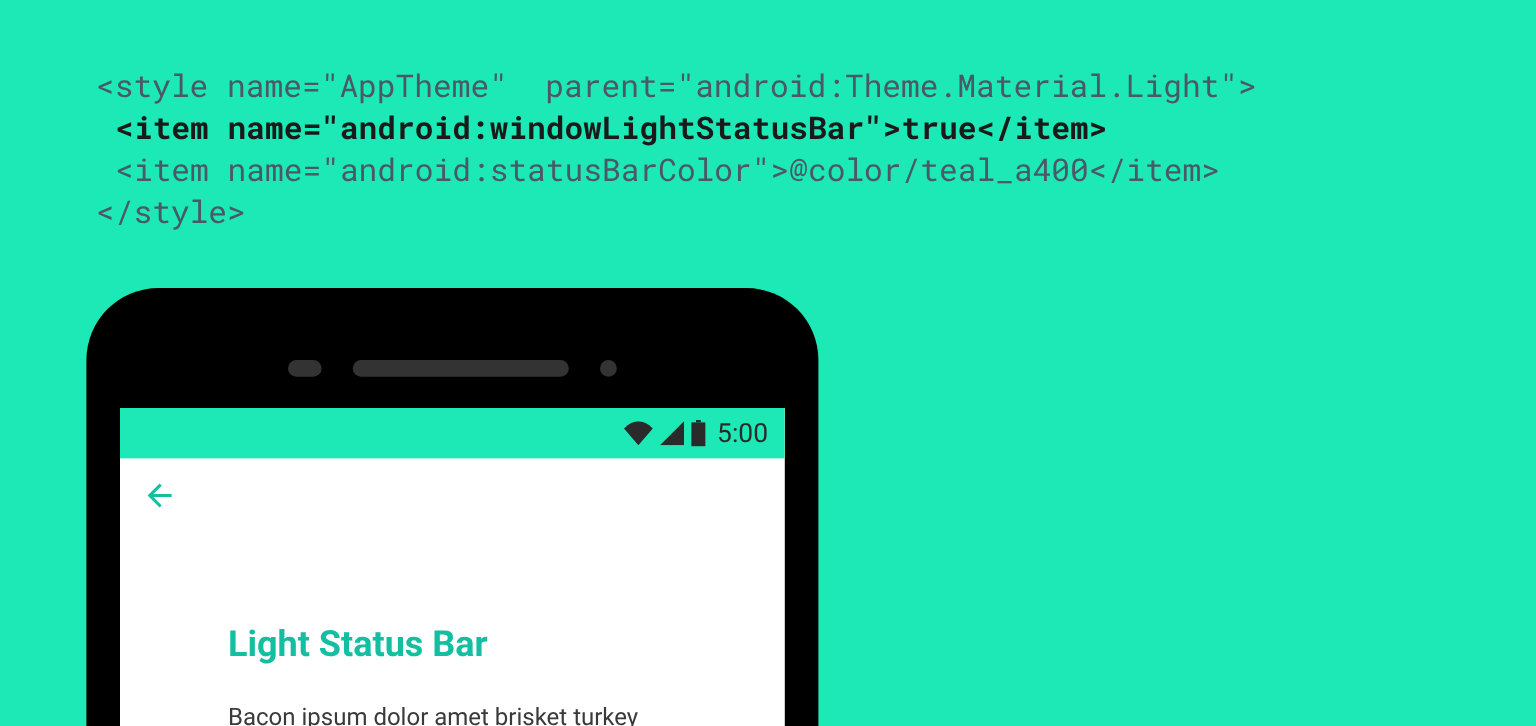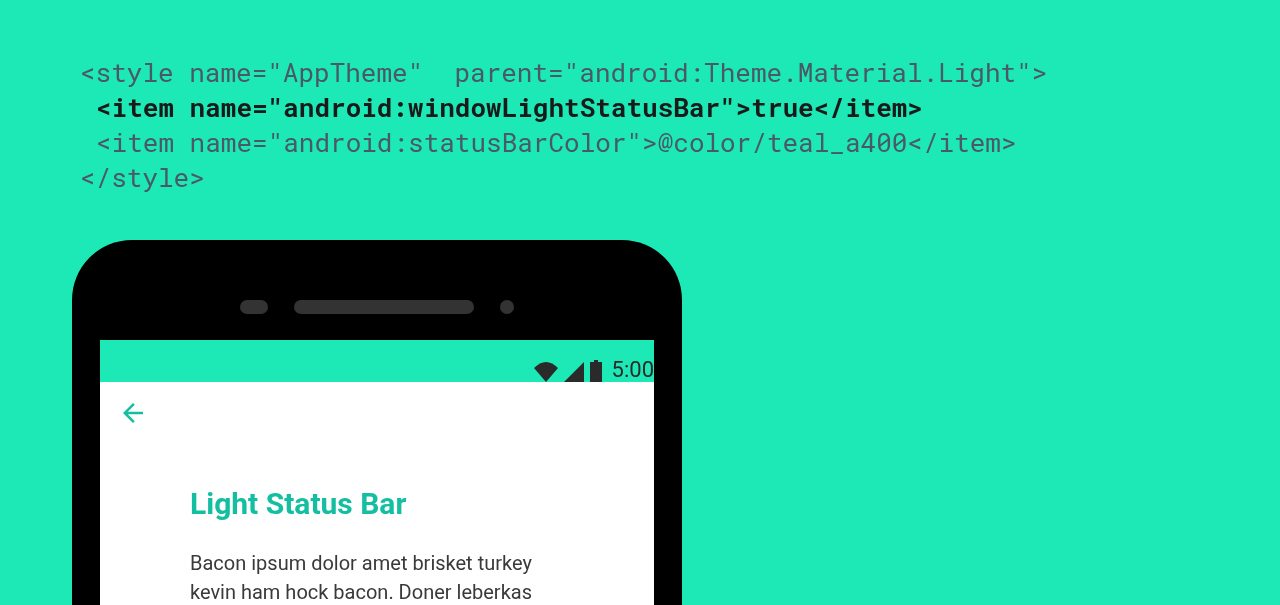--- a/index.html
+++ b/index.html
@@ -66,22 +66,22 @@
     width: 100%;
     height: 100%;
     background: #fff;
     overflow: hidden;
   }
   .status-bar {
     height: 42px;
     background: #1DE9B6;
     display: flex;
     justify-content: flex-end;
-    align-items: flex-end;
-    padding: 0 0;
+    align-items: center;
+    padding: 0 14px;
     gap: 6px;
     color: #2a2a2a;
     font-family: "Roboto", "Helvetica Neue", Arial, sans-serif;
     font-size: 22px;
   }
   .status-bar .time { margin-left: 4px; }
   .wifi-icon, .cell-icon, .battery-icon { display: inline-block; }
   .wifi-icon svg, .cell-icon svg, .battery-icon svg { display: block; }
 
   .toolbar {
@@ -97,20 +97,21 @@
 
   .content {
     padding: 42px 90px 0 90px;
     font-family: "Roboto", "Helvetica Neue", Arial, sans-serif;
   }
   .content h1 {
     color: #13bfa0;
     font-size: 30px;
     font-weight: 700;
     margin-bottom: 28px;
+    margin-top: 34px;
   }
   .content p {
     color: #3a3a3a;
     font-size: 20px;
     line-height: 1.45;
   }
 </style>
 </head>
 <body>
 

